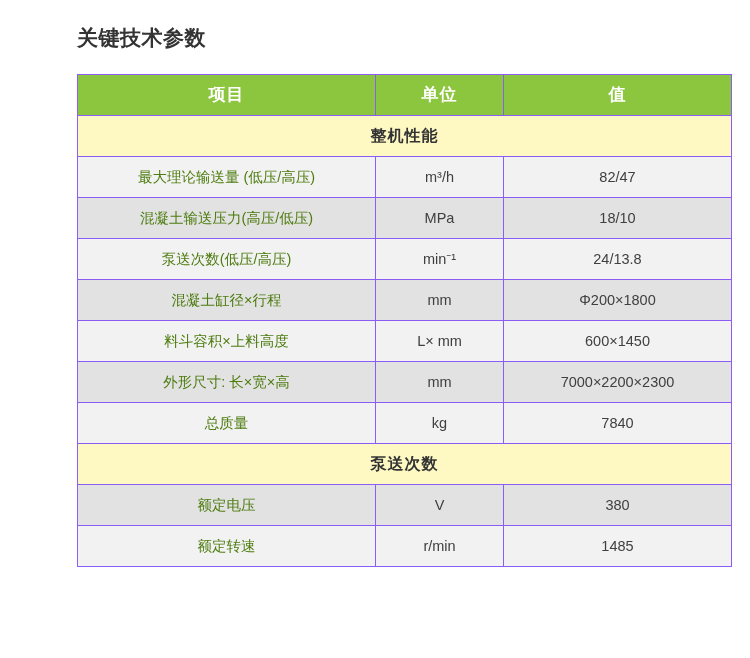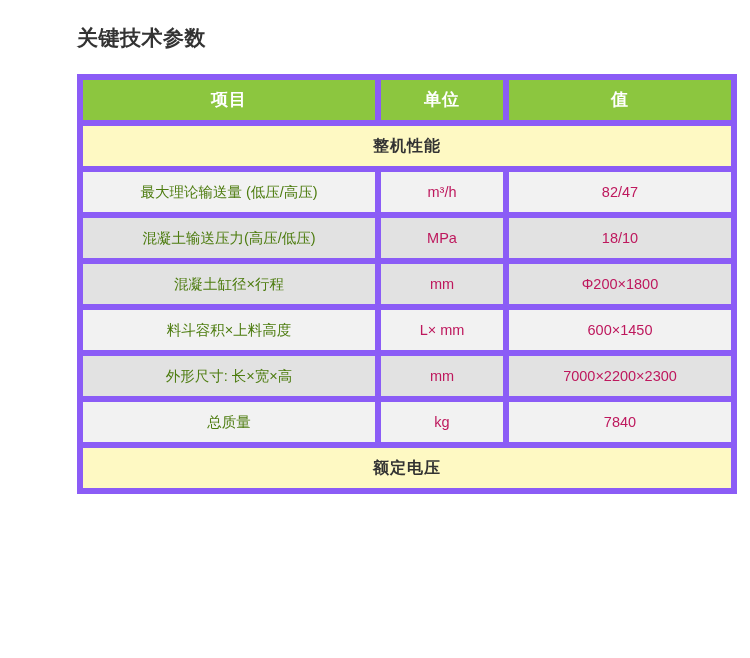--- a/index.html
+++ b/index.html
@@ -39,21 +39,21 @@
     border-collapse: collapse;
     table-layout: fixed;
     font-size: 14.5px;
   }
   table.spec col.c1 { width: 298px; }
   table.spec col.c2 { width: 128px; }
   table.spec col.c3 { width: 228px; }
 
   table.spec th,
   table.spec td {
-    border: 6px solid #8b5cf6;
+    border: 1px solid #8b5cf6;
     text-align: center;
     vertical-align: middle;
     padding: 0;
     height: 40px;
     line-height: 1.25;
   }
   thead th {
     background: #8cc63f;
     color: #ffffff;
     font-size: 17px;
@@ -72,21 +72,21 @@
   tr.odd td {
     background: #f2f2f2;
   }
   tr.even td {
     background: #e2e2e2;
   }
   td.col-item {
     color: #4d7c0f;
   }
   td.col-unit, td.col-value {
-    color: #be185d;
+    color: #404040;
   }
 </style>
 </head>
 <body>
 
 <div class="page">
 
   <h1 class="page-title">关键技术参数</h1>
 
   <div class="table-wrap">
@@ -110,20 +110,25 @@
           <tr class="odd">
             <td class="col-item">最大理论输送量 (低压/高压)</td>
             <td class="col-unit">m³/h</td>
             <td class="col-value">82/47</td>
           </tr>
           <tr class="even">
             <td class="col-item">混凝土输送压力(高压/低压)</td>
             <td class="col-unit">MPa</td>
             <td class="col-value">18/10</td>
           </tr>
+          <tr class="odd">
+            <td class="col-item">泵送次数(低压/高压)</td>
+            <td class="col-unit">min⁻¹</td>
+            <td class="col-value">24/13.8</td>
+          </tr>
           <tr class="even">
             <td class="col-item">混凝土缸径×行程</td>
             <td class="col-unit">mm</td>
             <td class="col-value">Φ200×1800</td>
           </tr>
           <tr class="odd">
             <td class="col-item">料斗容积×上料高度</td>
             <td class="col-unit">L× mm</td>
             <td class="col-value">600×1450</td>
           </tr>
@@ -131,19 +136,29 @@
             <td class="col-item">外形尺寸: 长×宽×高</td>
             <td class="col-unit">mm</td>
             <td class="col-value">7000×2200×2300</td>
           </tr>
           <tr class="odd">
             <td class="col-item">总质量</td>
             <td class="col-unit">kg</td>
             <td class="col-value">7840</td>
           </tr>
           <tr class="section">
-            <td colspan="3">额定电压</td>
+            <td colspan="3">泵送次数</td>
+          </tr>
+          <tr class="even">
+            <td class="col-item">额定电压</td>
+            <td class="col-unit">V</td>
+            <td class="col-value">380</td>
+          </tr>
+          <tr class="odd">
+            <td class="col-item">额定转速</td>
+            <td class="col-unit">r/min</td>
+            <td class="col-value">1485</td>
           </tr>
         </tbody>
     </table>
   </div>
 
 </div>
 
 </body></html>

